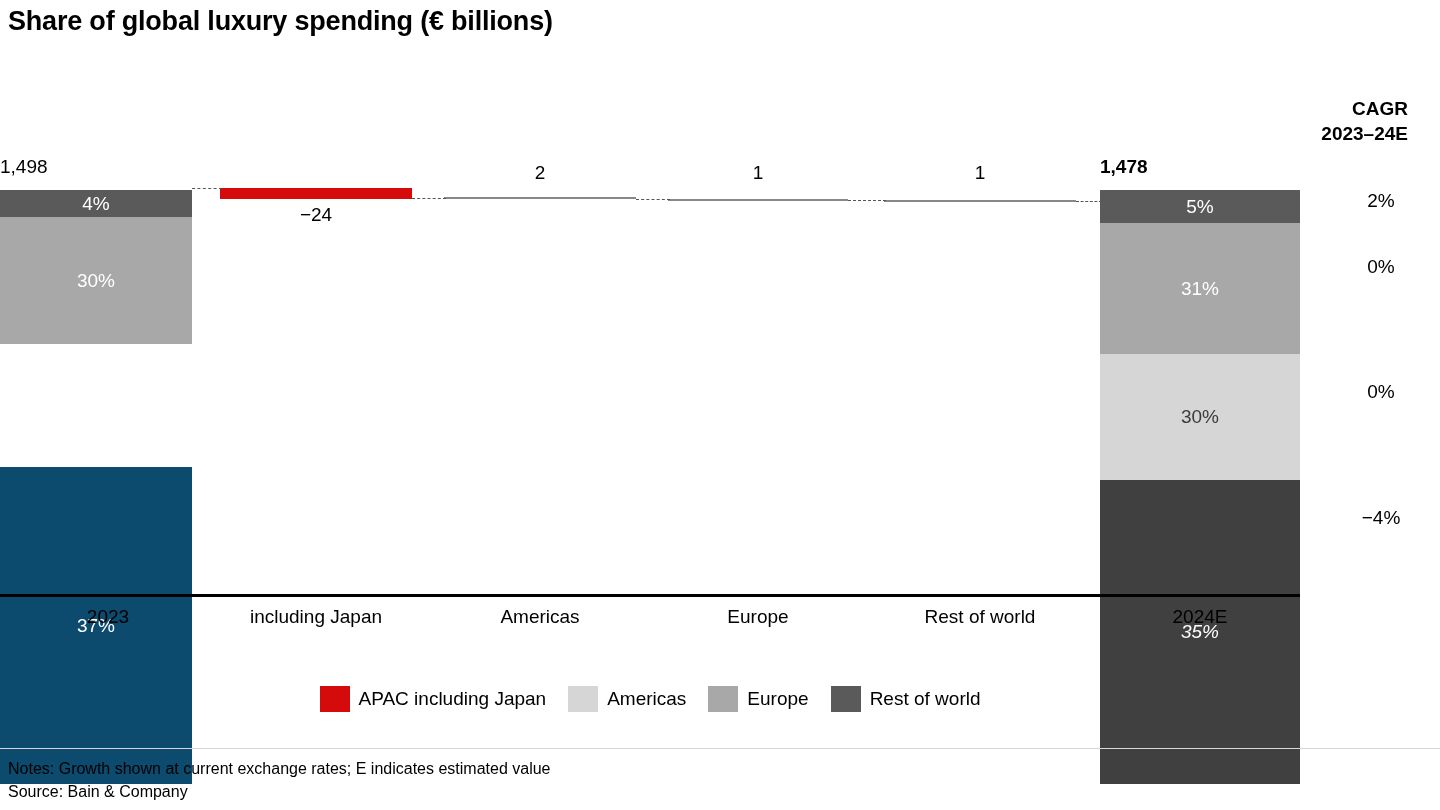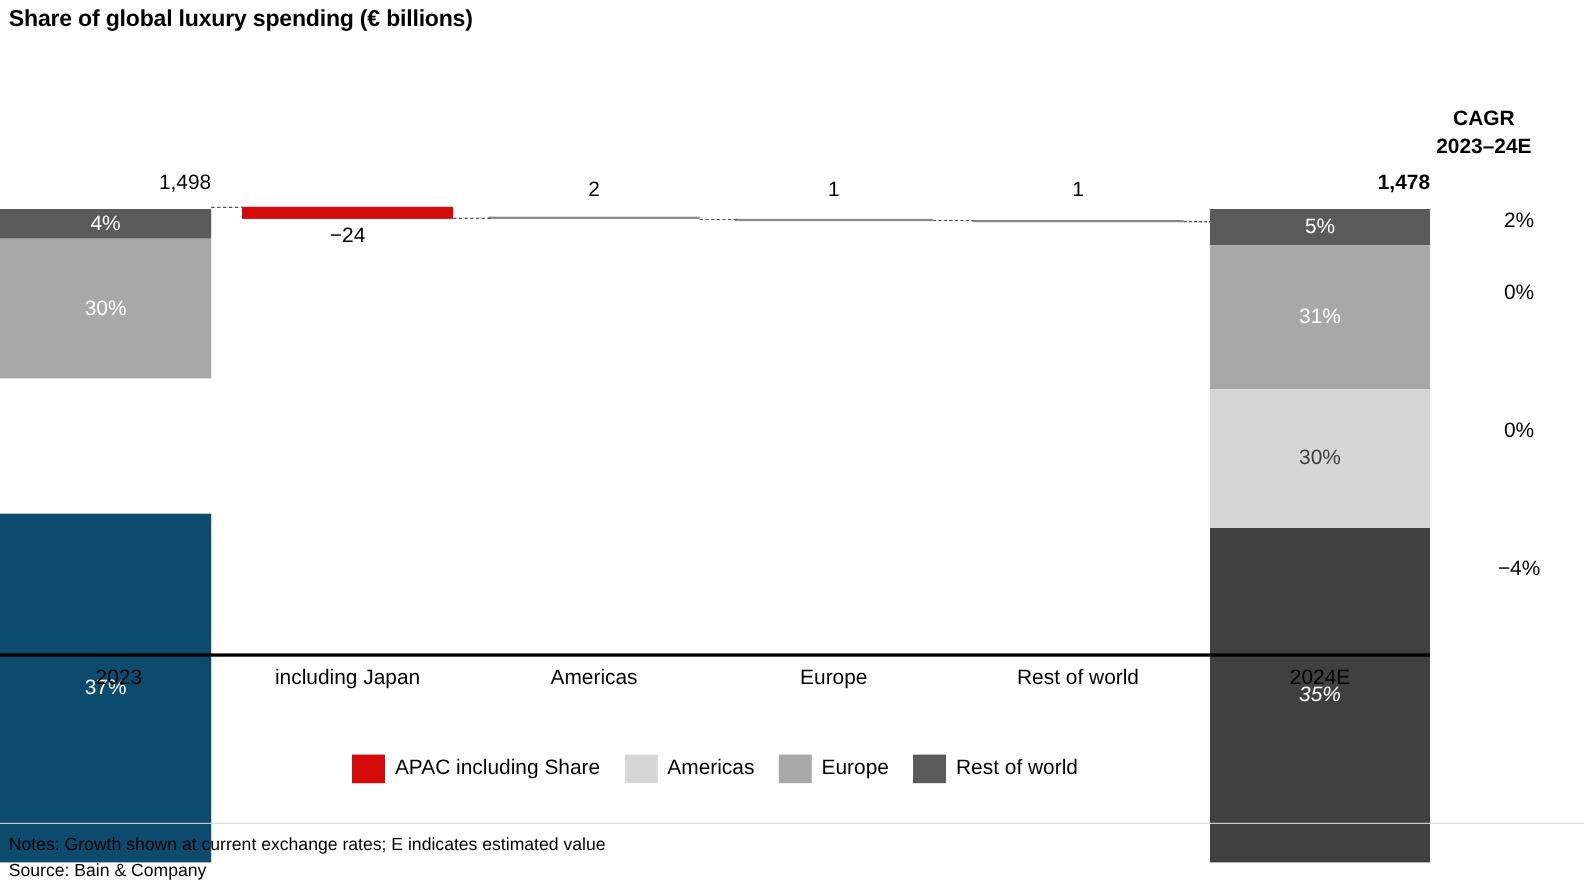--- a/index.html
+++ b/index.html
@@ -14,32 +14,32 @@
     color: #000000;
     position: relative;
     overflow: hidden;
   }
 
   
   #chart-title {
     position: absolute;
     left: 8px;
     top: 6px;
-    font-size: 21px;
+    font-size: 27px;
     font-weight: bold;
     letter-spacing: -0.2px;
   }
 
   
   #cagr-header {
     position: absolute;
     left: 1290px;
     top: 96px;
     width: 118px;
-    text-align: center;
+    text-align: right;
     font-size: 19px;
     font-weight: bold;
     line-height: 25px;
   }
 
   
   #plot {
     position: absolute;
     left: 0px;
     top: 190px;
@@ -72,21 +72,21 @@
     top: 594px;
     width: 1300px;
     height: 3px;
     background: #000000;
   }
 
   
   .total-label {
     position: absolute;
     font-size: 19px;
-    text-align: right;
+    text-align: left;
     color: #000;
   }
 
   
   .delta-bar {
     position: absolute;
     background: #d50b0b;
   }
   .delta-thin {
     position: absolute;
@@ -255,21 +255,21 @@
 </div>
 
 <div class="cagr-val" style="top:190px;">2%</div>
 <div class="cagr-val" style="top:256px;">0%</div>
 <div class="cagr-val" style="top:381px;">0%</div>
 <div class="cagr-val" style="top:507px;">−4%</div>
 
 <div id="legend">
   <div class="legend-item">
     <span class="legend-swatch" style="background:#d50b0b;"></span>
-    <span>APAC including Share</span>
+    <span>APAC including Japan</span>
   </div>
   <div class="legend-item">
     <span class="legend-swatch" style="background:#d6d6d6;"></span>
     <span>Americas</span>
   </div>
   <div class="legend-item">
     <span class="legend-swatch" style="background:#a8a8a8;"></span>
     <span>Europe</span>
   </div>
   <div class="legend-item" style="margin-right:0;">

